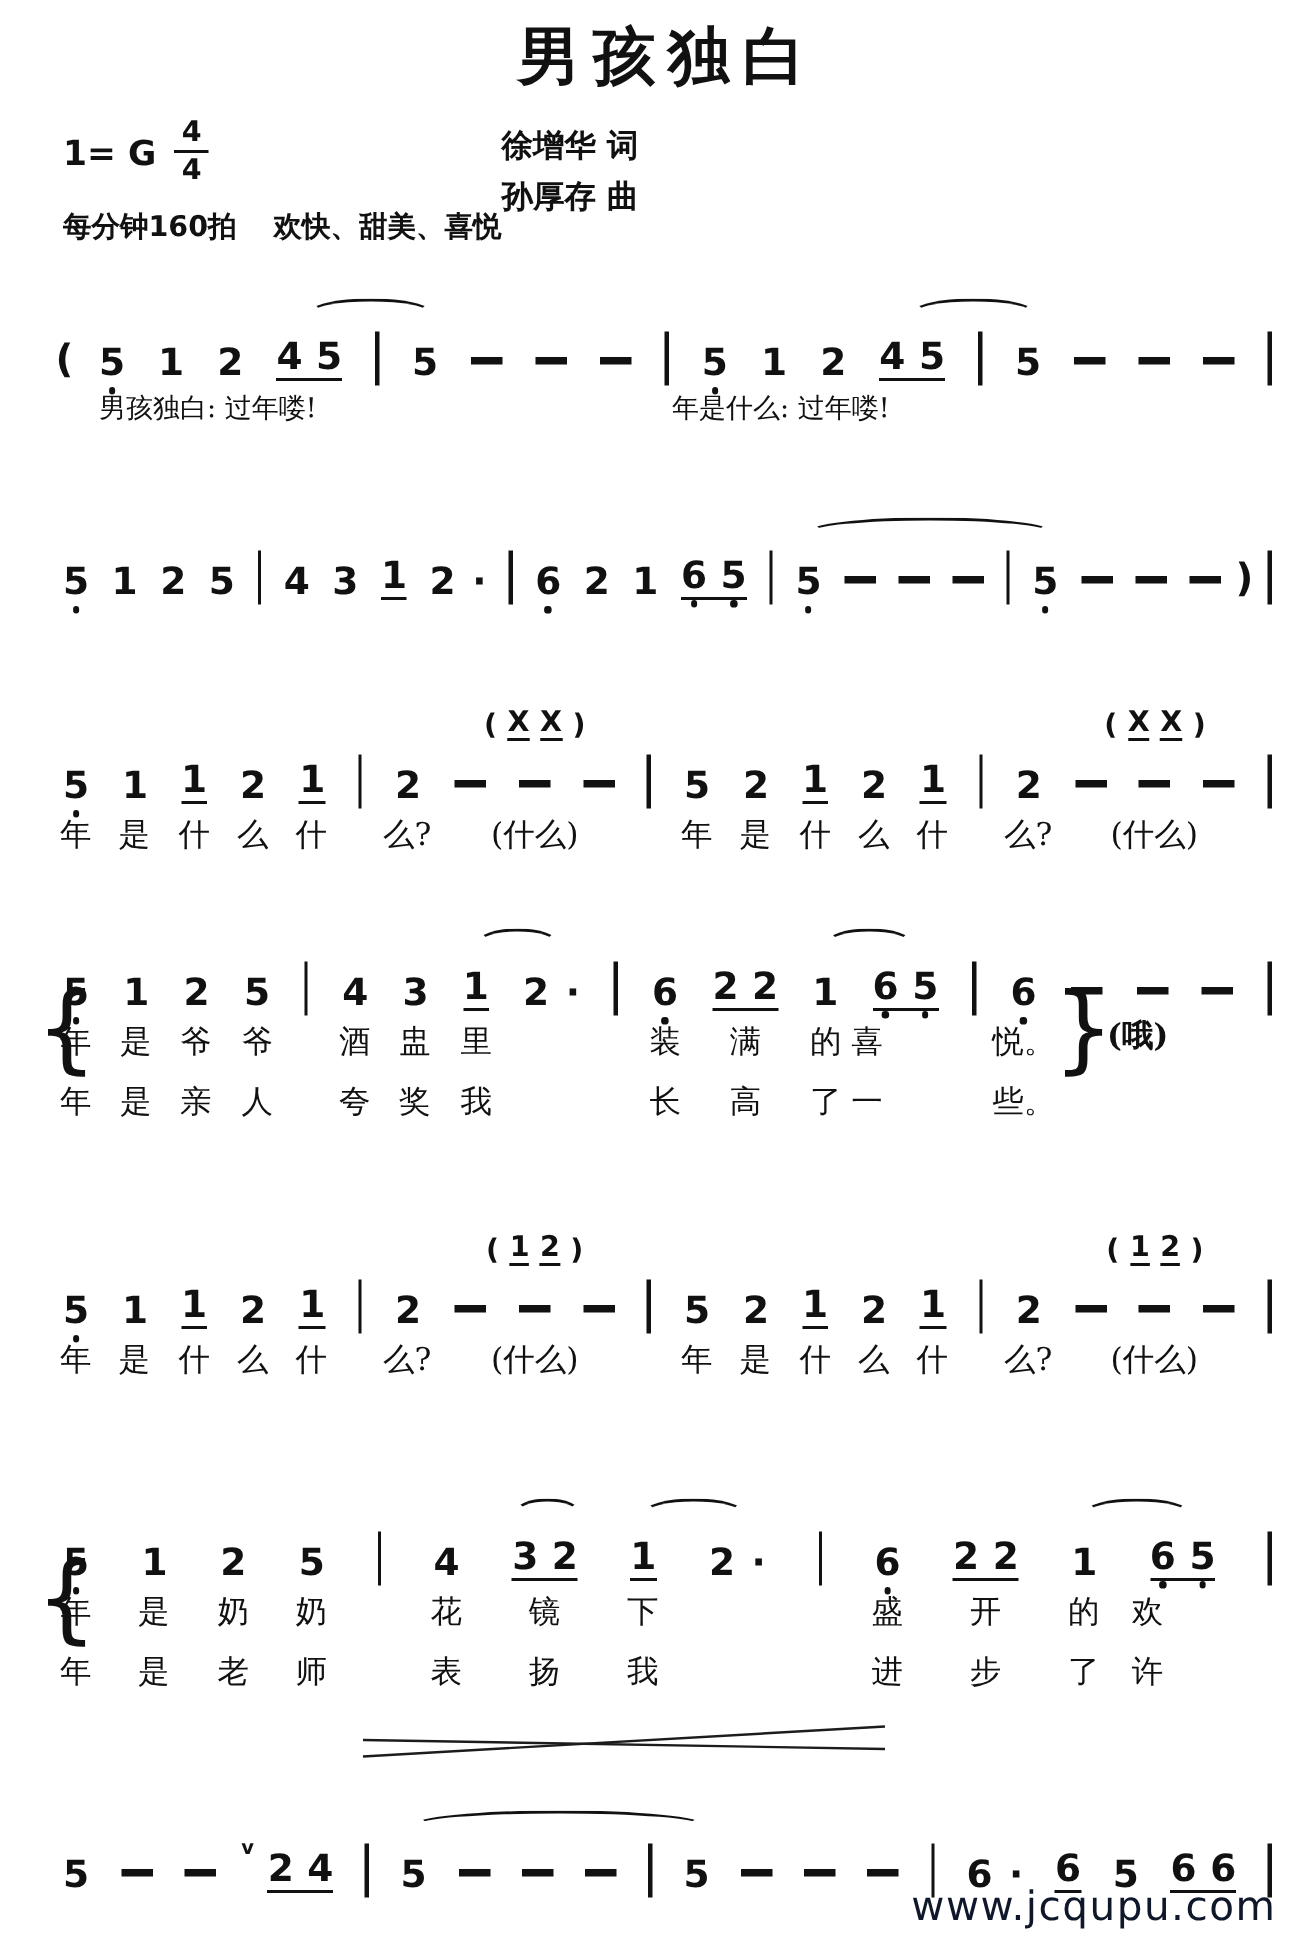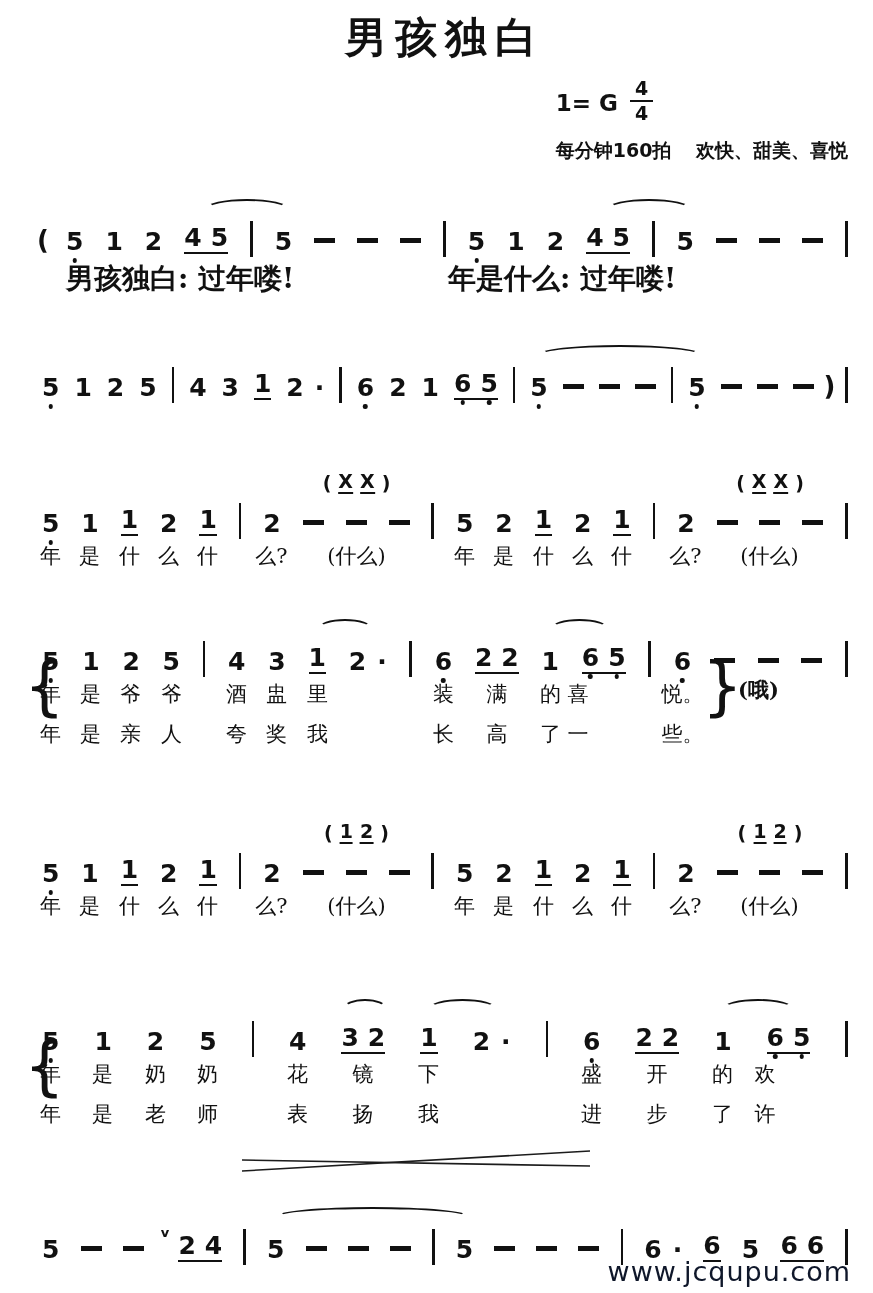--- a/index.html
+++ b/index.html
@@ -1,21 +1,21 @@
 <!DOCTYPE html>
 <html><head>
 <meta charset="utf-8">
 <style>
   html,body{margin:0;padding:0;background:#fff;color:#111;
     font-family:"DejaVu Sans",sans-serif;}
   body{width:873px;height:1293px;position:relative;overflow:hidden;}
   .sheet{width:806px;margin-left:42px;position:relative;}
   h1{margin:10px 0 0 0;text-align:center;font-size:42px;letter-spacing:8px;
     font-weight:700;font-family:"DejaVu Serif","DejaVu Sans",serif;}
-  .meta{display:flex;justify-content:flex-end;align-items:flex-start;margin-top:14px;}
+  .meta{display:flex;justify-content:flex-start;align-items:flex-start;margin-top:14px;}
   .keyline{font-size:23px;font-weight:700;display:flex;align-items:center;}
   .frac{display:inline-flex;flex-direction:column;align-items:center;margin-left:12px;
     font-size:19px;line-height:1.1;transform:translateY(-2px);}
   .fnum{border-bottom:2.5px solid #111;padding:0 5px 1px;}
   .fden{padding-top:1px;}
   .tempoline{margin-top:12px;font-size:19px;font-weight:700;}
   .tempoline .mood{margin-left:18px;}
   .meta-right{text-align:right;font-size:21px;font-weight:600;line-height:1.6;
     font-family:"DejaVu Serif","DejaVu Sans",serif;}
   
@@ -47,21 +47,21 @@
     border-top-color:#111;border-radius:50%;pointer-events:none;}
   .anno{position:absolute;bottom:42px;transform:translateX(-50%);display:inline-flex;
     align-items:flex-end;gap:7px;white-space:nowrap;}
   .anno .n{font-size:19px;}
   .anno .paren{font-size:19px;margin:0;}
   .anno .nrow.ul{border-bottom:2px solid #111;padding-bottom:1px;}
   .lyrics-row{position:relative;height:36px;margin-top:4px;
     font-family:"DejaVu Serif","DejaVu Sans",serif;}
   .lyr{position:absolute;top:2px;font-size:21px;white-space:nowrap;}
   .lyr.ctr{transform:translateX(-50%);}
-  .lyr.spoken{font-weight:700;font-size:28px;}
+  .lyr.spoken{font-weight:400;font-size:18px;}
   .brace-l{position:absolute;left:-18px;top:56px;font-size:64px;line-height:64px;
     font-weight:400;}
   .brace-r{position:absolute;top:56px;font-size:64px;line-height:64px;}
   .brace-label{position:absolute;top:78px;font-size:21px;font-weight:600;
     font-family:"DejaVu Serif","DejaVu Sans",serif;}
   .cresc{position:absolute;top:2px;left:0;}
   .cresc line{stroke:#1c1c1c;stroke-width:1.6;}
   .watermark{position:absolute;right:22px;bottom:6px;font-size:27px;color:#0f172a;
     letter-spacing:1px;}
 </style>
@@ -77,20 +77,24 @@
         <span class="frac">
           <span class="fnum">4</span>
           <span class="fden">4</span>
         </span>
       </div>
       <div class="tempoline">
         <span>每分钟160拍</span>
         <span class="mood">欢快、甜美、喜悦</span>
       </div>
     </div>
+    <div class="meta-right">
+      <div>徐增华 词</div>
+      <div>孙厚存 曲</div>
+    </div>
   </div>
   <div>
       <div class="system">
         <div class="notes-row">
           <span class="tok paren">(</span>
           <span class="tok note">
             <span class="nrow">
               <span class="n">5<span class="lowdot"></span></span>
             </span>
           </span>

